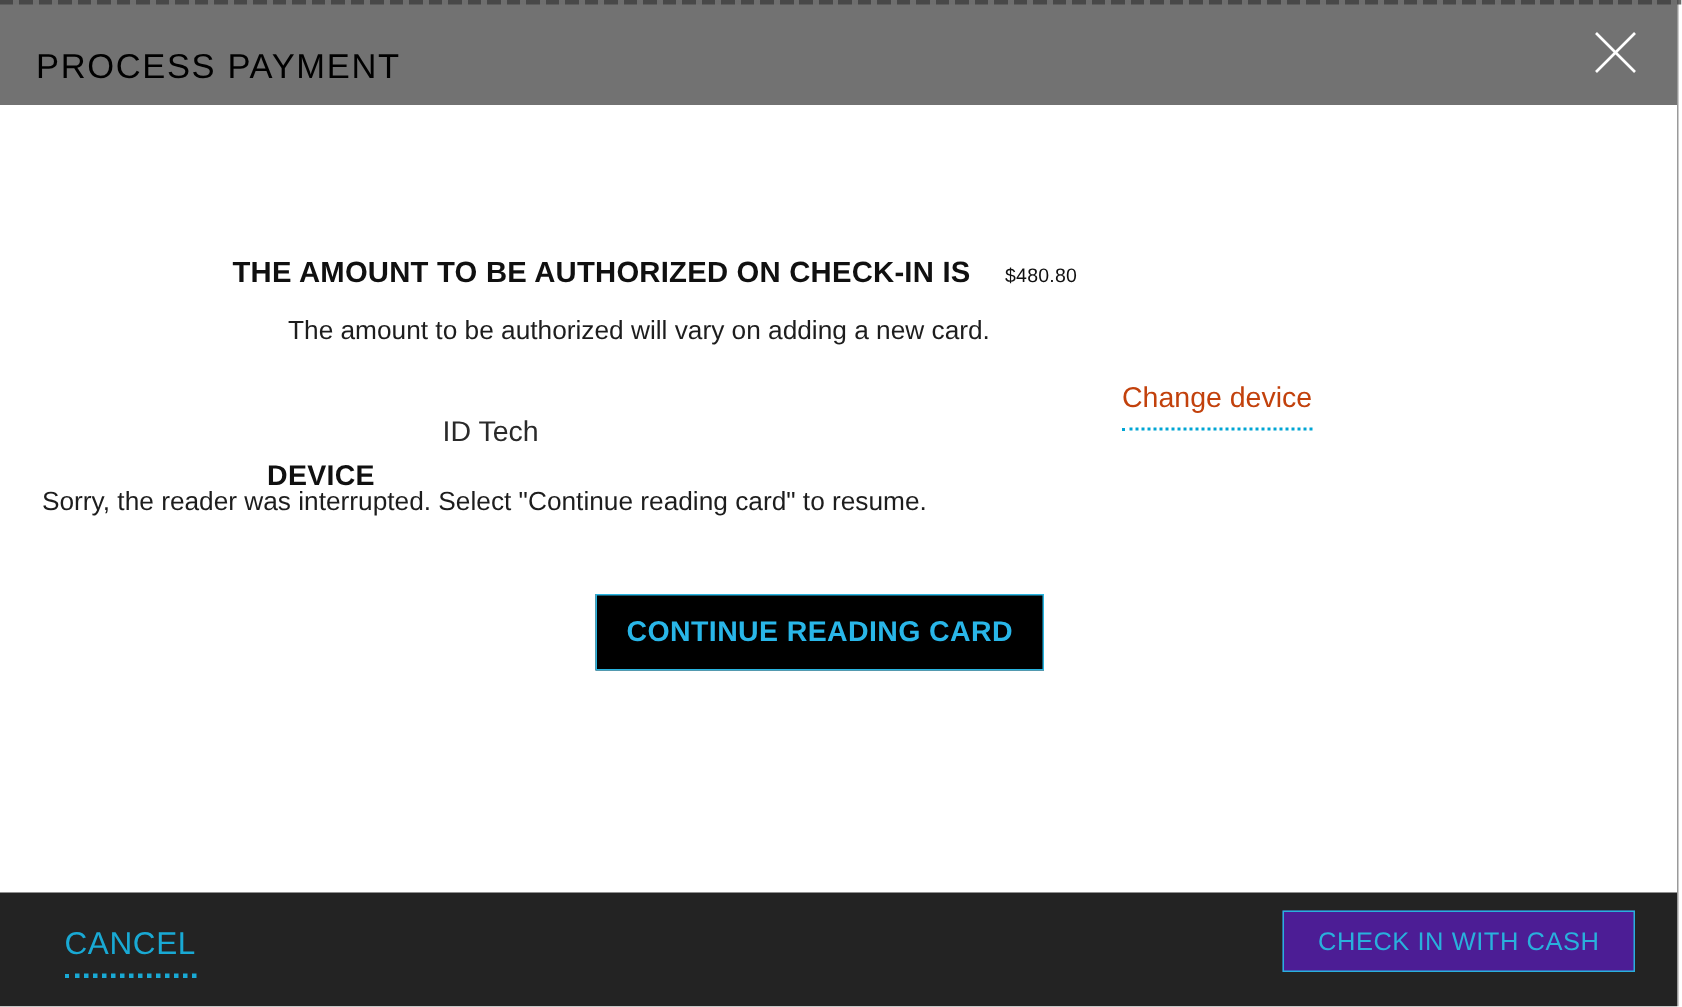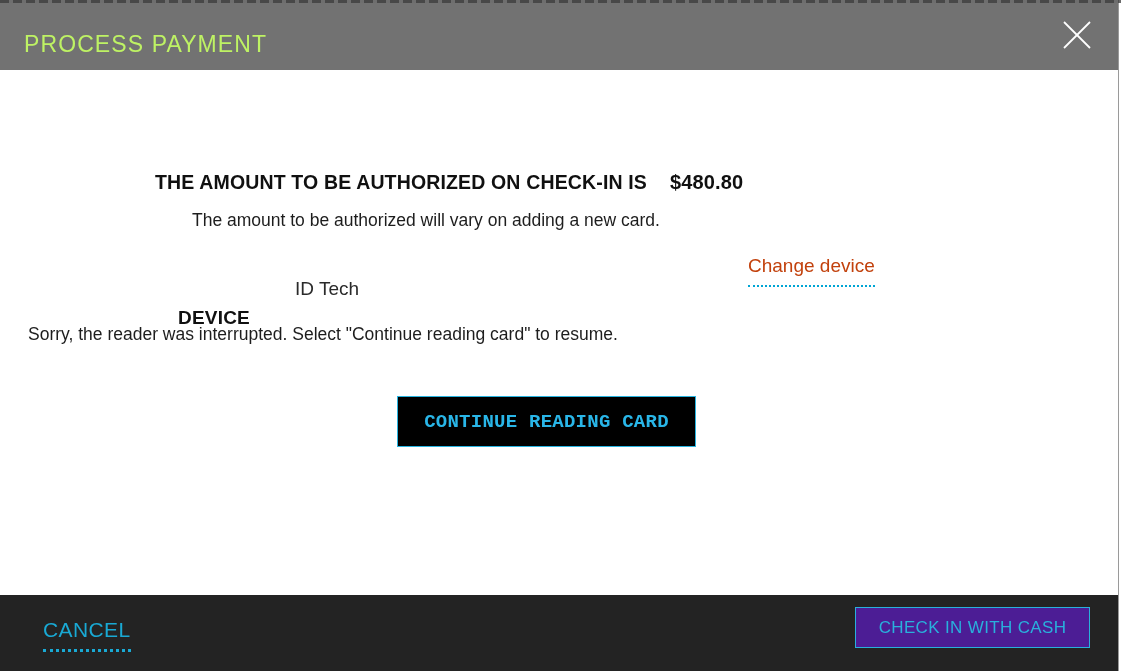--- a/index.html
+++ b/index.html
@@ -53,21 +53,21 @@
   .modal-header {
     position: relative;
     height: 70px;
     min-height: 70px;
     background: #727272;
     display: flex;
     align-items: center;
     padding: 0 22px 0 24px;
   }
   .modal-title {
-    color: #bef264;
+    color: #000000;
     font-size: 23px;
     font-weight: 400;
     letter-spacing: 1.1px;
     line-height: 1;
     white-space: nowrap;
     margin-top: 19px;
   }
   .close-btn {
     position: absolute;
     right: 20px;
@@ -101,22 +101,22 @@
     align-items: baseline;
     white-space: nowrap;
   }
   .amount-label {
     font-size: 19.5px;
     font-weight: 700;
     color: #101010;
     letter-spacing: .15px;
   }
   .amount-value {
-    font-size: 20px;
-    font-weight: 700;
+    font-size: 13px;
+    font-weight: 400;
     color: #101010;
     margin-left: 23px;
     letter-spacing: .15px;
     text-align: center;
   }
 
   .amount-note {
     position: absolute;
     left: 192px;
     top: 140px;
@@ -181,21 +181,21 @@
     left: 397px;
     top: 326px;
     width: 299px;
     height: 51px;
     background: #000000;
     border: 1px solid #28b4e0;
     color: #29b6e8;
     font-size: 19px;
     font-weight: 700;
     letter-spacing: .25px;
-    font-family: Liberation Mono, monospace;
+    font-family: Liberation Sans, sans-serif;
     cursor: pointer;
     display: flex;
     align-items: center;
     justify-content: center;
     padding: 0;
   }
 
   
   .modal-footer {
     position: relative;

